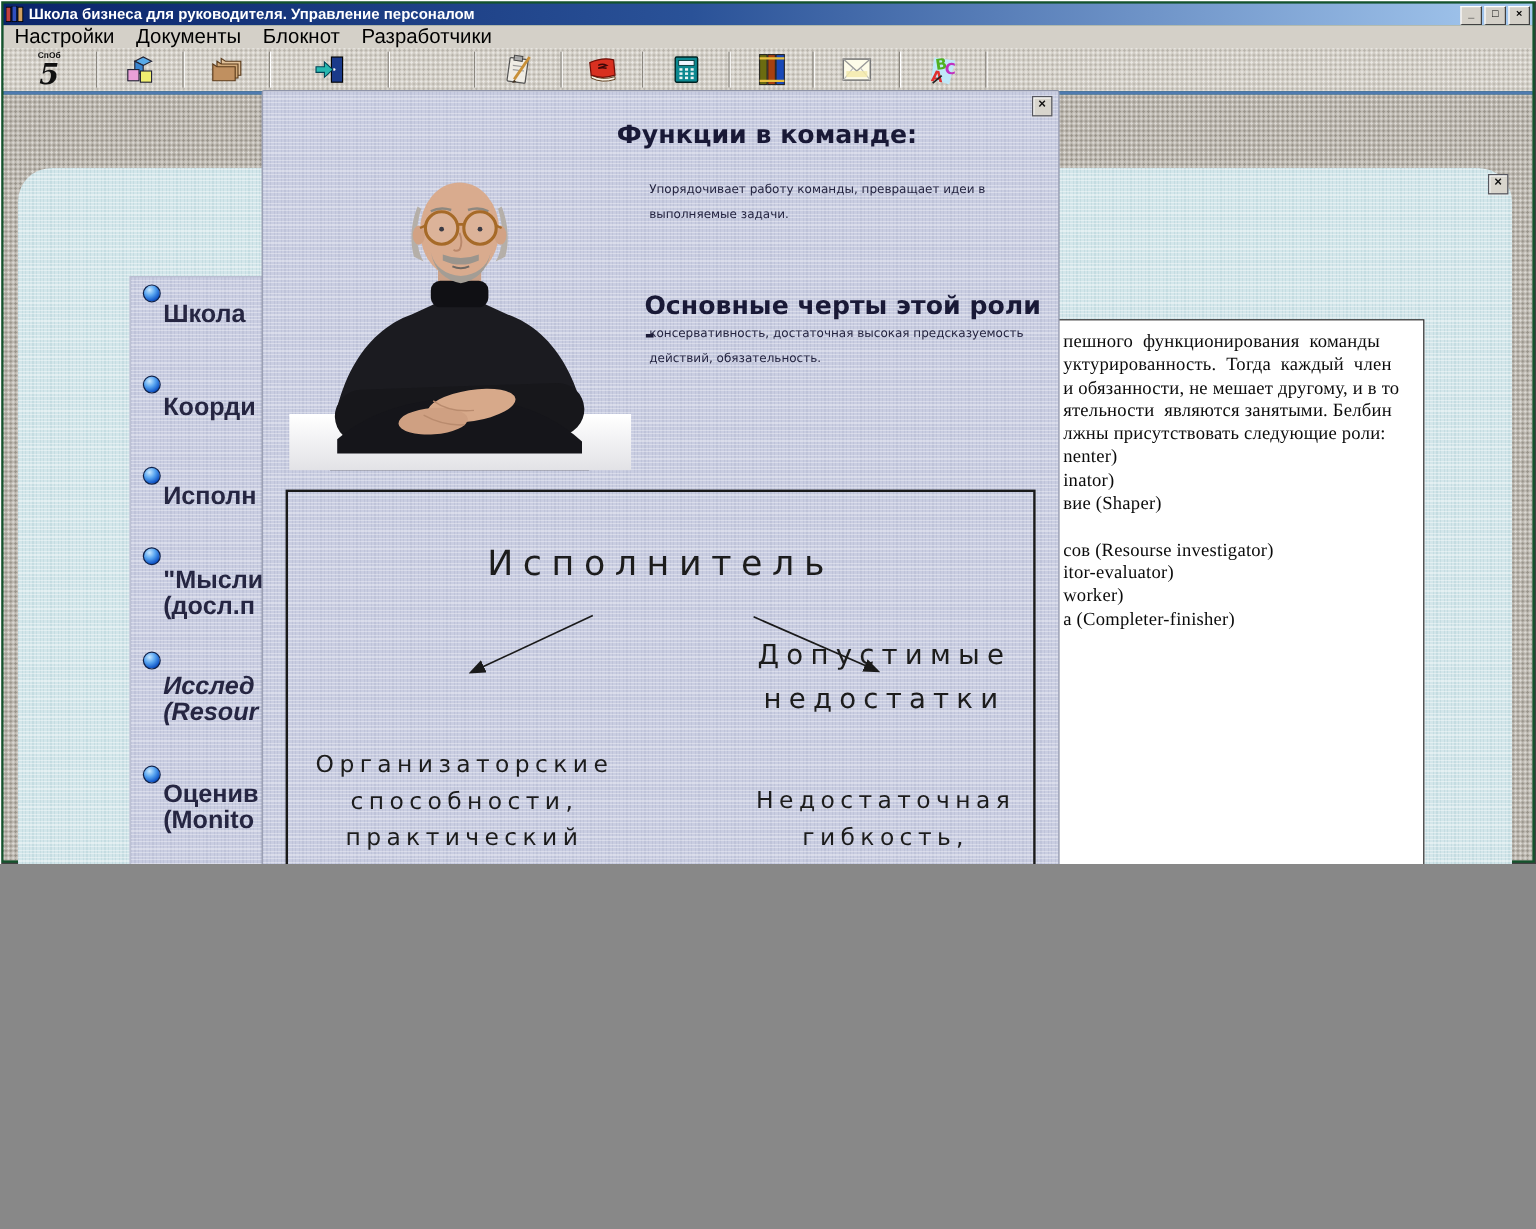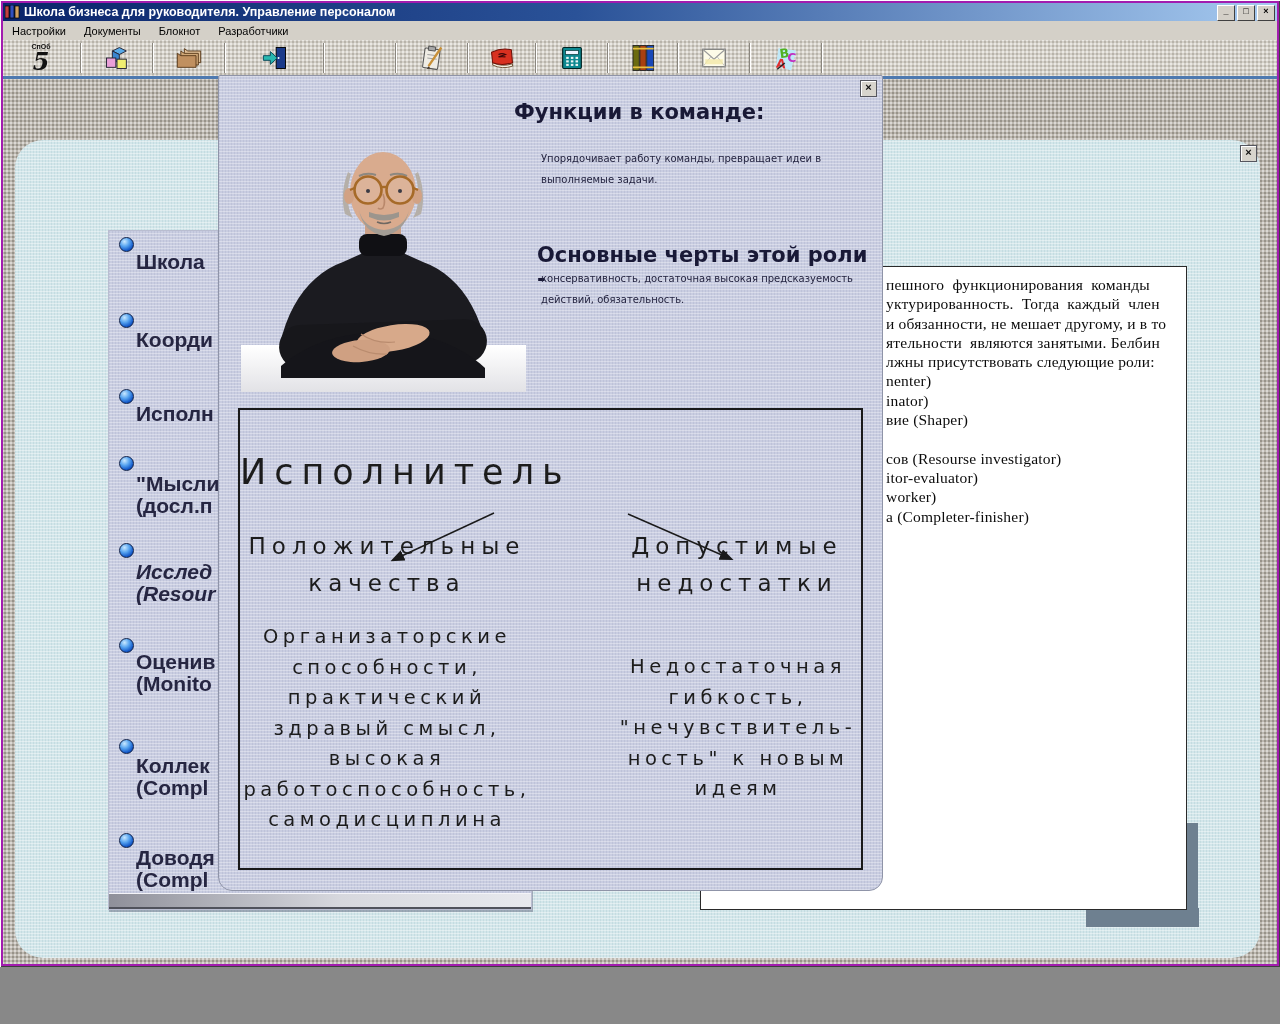--- a/index.html
+++ b/index.html
@@ -1,17 +1,17 @@
 <!DOCTYPE html>
 <html><head>
 <meta charset="utf-8">
 <style>
   html,body{margin:0;padding:0;background:#888;}
-  #screen{position:relative;width:1280px;height:967px;overflow:hidden;
-    background:#a21caf;font-family:"Liberation Sans",sans-serif;
+  #screen{position:relative;width:1280px;height:720px;overflow:hidden;
+    background:#14532d;font-family:"Liberation Sans",sans-serif;
     box-shadow:inset 1px 1px 0 #fff, inset -1px -1px 0 #404040;}
   
   .tex-desktop{background-color:#bdb8b0;background-image:
     radial-gradient(rgba(90,85,75,.38) 1px, transparent 1px),
     radial-gradient(rgba(255,255,255,.45) 1px, transparent 1px);
     background-size:4px 4px,4px 4px;background-position:0 0,2px 2px;}
   .tex-chrome{background-color:#d4d0c8;background-image:
     radial-gradient(rgba(110,105,95,.28) 1px, transparent 1px),
     radial-gradient(rgba(255,255,255,.5) 1px, transparent 1px);
     background-size:4px 4px,4px 4px;background-position:0 0,2px 2px;}
@@ -24,21 +24,21 @@
   
   .titlebar{position:absolute;left:3px;top:3px;right:3px;height:18px;
     background:linear-gradient(90deg,#0a246a 0%,#2a5298 45%,#6f94c8 75%,#a6caf0 100%);
     display:flex;align-items:center;color:#fff;font-weight:bold;font-size:12.5px;}
   .titlebar .app-ico{width:16px;height:14px;margin:0 3px 0 2px;flex:none;}
   .win-btns{position:absolute;right:2px;top:2px;display:flex;gap:2px;}
   .winbtn{width:16px;height:14px;background:#d4d0c8;border:1px solid;
     border-color:#fff #404040 #404040 #fff;font-size:9px;line-height:11px;
     text-align:center;color:#000;font-weight:bold;cursor:default;}
   .menubar{position:absolute;left:3px;top:21px;right:3px;height:19px;background:#d4d0c8;
-    display:flex;align-items:center;font-size:11px;color:#000;}
+    display:flex;align-items:center;font-size:17px;color:#000;}
   .menu-item{padding:2px 9px;cursor:default;}
   .toolbar{position:absolute;left:3px;top:40px;right:3px;height:36px;display:flex;align-items:stretch;}
   .tcell{display:flex;align-items:center;justify-content:center;height:100%;}
   .tsep{width:0;height:30px;align-self:center;border-left:1px solid #8a867e;border-right:1px solid #ffffff;margin:0 1px;}
   .blue-line{position:absolute;left:3px;top:76px;right:3px;height:3px;background:#4f7ab0;}
   .client{position:absolute;left:3px;top:79px;right:3px;bottom:3px;}
   
   .main-panel{position:absolute;left:12px;top:61px;width:1245px;height:818px;border-radius:28px;}
   .sq-close{position:absolute;width:15px;height:15px;background:#d8d5cd;border:1px solid #55565e;
     box-shadow:inset 1px 1px 0 #fff;font-size:11px;line-height:13px;text-align:center;
@@ -62,22 +62,22 @@
   
   .popup{position:absolute;left:218px;top:75px;width:665px;height:816px;
     border:1px solid #8f94a8;border-radius:2px 2px 14px 14px;box-sizing:border-box;}
   .pp-head{position:absolute;font-size:21px;font-weight:bold;color:#191936;
     font-family:"DejaVu Sans",sans-serif;}
   .pp-body{position:absolute;font-size:10px;color:#23233f;line-height:21px;
     font-family:"DejaVu Sans",sans-serif;}
   .diagram{position:absolute;left:19px;top:332px;width:625px;height:462px;
     border:2px solid #1a1a1a;box-sizing:border-box;
     font-family:"DejaVu Sans",sans-serif;color:#1c1c1c;}
-  .dg-title{position:absolute;left:0;right:0;top:42px;
-    font-size:35px;letter-spacing:8px;white-space:nowrap;}
+  .dg-title{position:absolute;left:0;right:0;top:42px;text-align:center;
+    font-size:29px;letter-spacing:8px;white-space:nowrap;}
   .dg-col-head{position:absolute;top:118px;width:290px;text-align:center;
     font-size:23px;letter-spacing:6px;line-height:37px;white-space:pre-line;}
   .dg-col-body{position:absolute;width:300px;text-align:center;
     font-size:19.5px;letter-spacing:4.5px;line-height:30.5px;white-space:pre-line;}
   .arrows-svg{position:absolute;left:0;top:0;}
   .portrait{position:absolute;left:22px;top:42px;width:285px;height:274px;}
 </style>
 </head>
 <body>
 
@@ -334,22 +334,20 @@
       <div class="dg-title">Исполнитель</div>
       <svg class="arrows-svg" width="621" height="458" viewBox="0 0 621 458">
         <defs>
           <marker id="ah" markerWidth="10" markerHeight="8" refX="8" refY="4" orient="auto">
             <polygon points="0,0 10,4 0,8" fill="#1a1a1a"></polygon>
           </marker>
         </defs>
         <line x1="254" y1="103" x2="153" y2="150" stroke="#1a1a1a" stroke-width="1.4" marker-end="url(#ah)"></line>
         <line x1="388" y1="104" x2="491" y2="149" stroke="#1a1a1a" stroke-width="1.4" marker-end="url(#ah)"></line>
       </svg>
-      <div class="dg-col-head" style="left:2px;">Положительные
-качества</div>
       <div class="dg-col-head" style="left:352px;">Допустимые
 недостатки</div>
       <div class="dg-col-body" style="left:348px;top:242px;">Недостаточная
 гибкость,
 "нечувствитель-
 ность" к новым
 идеям</div>
       <div class="dg-col-body" style="left:-3px;top:212px;">Организаторские
 способности,
 практический

